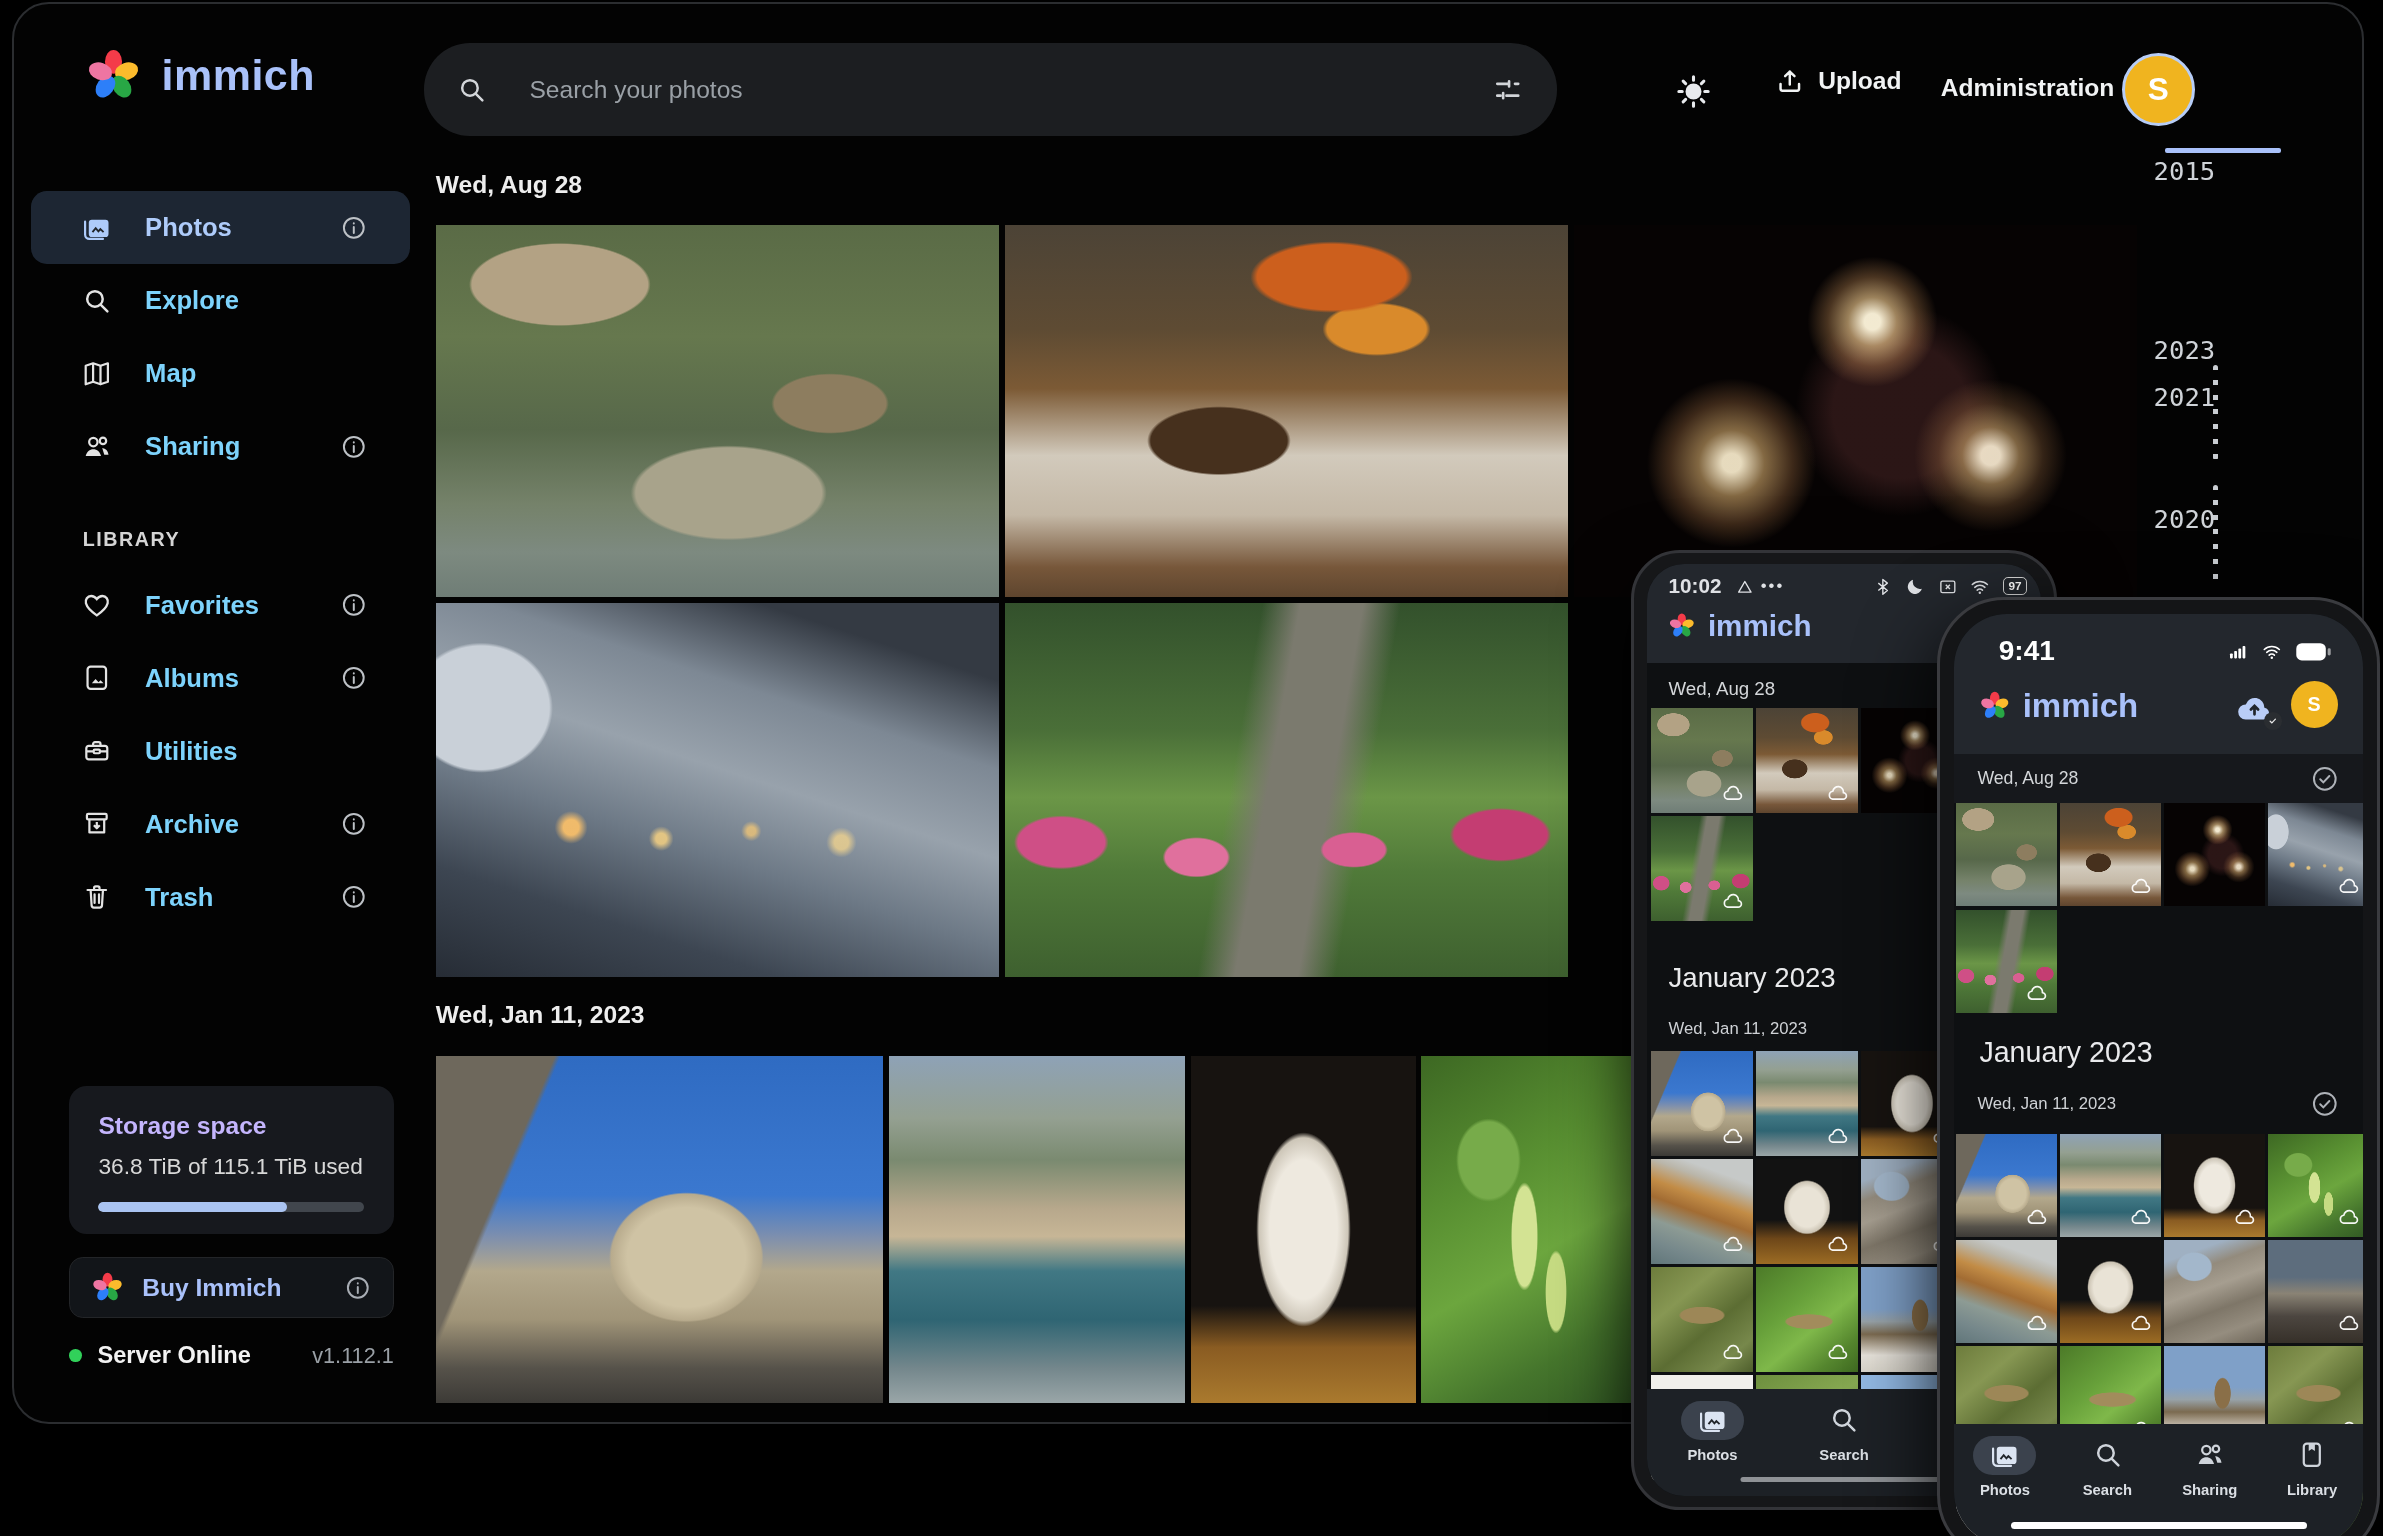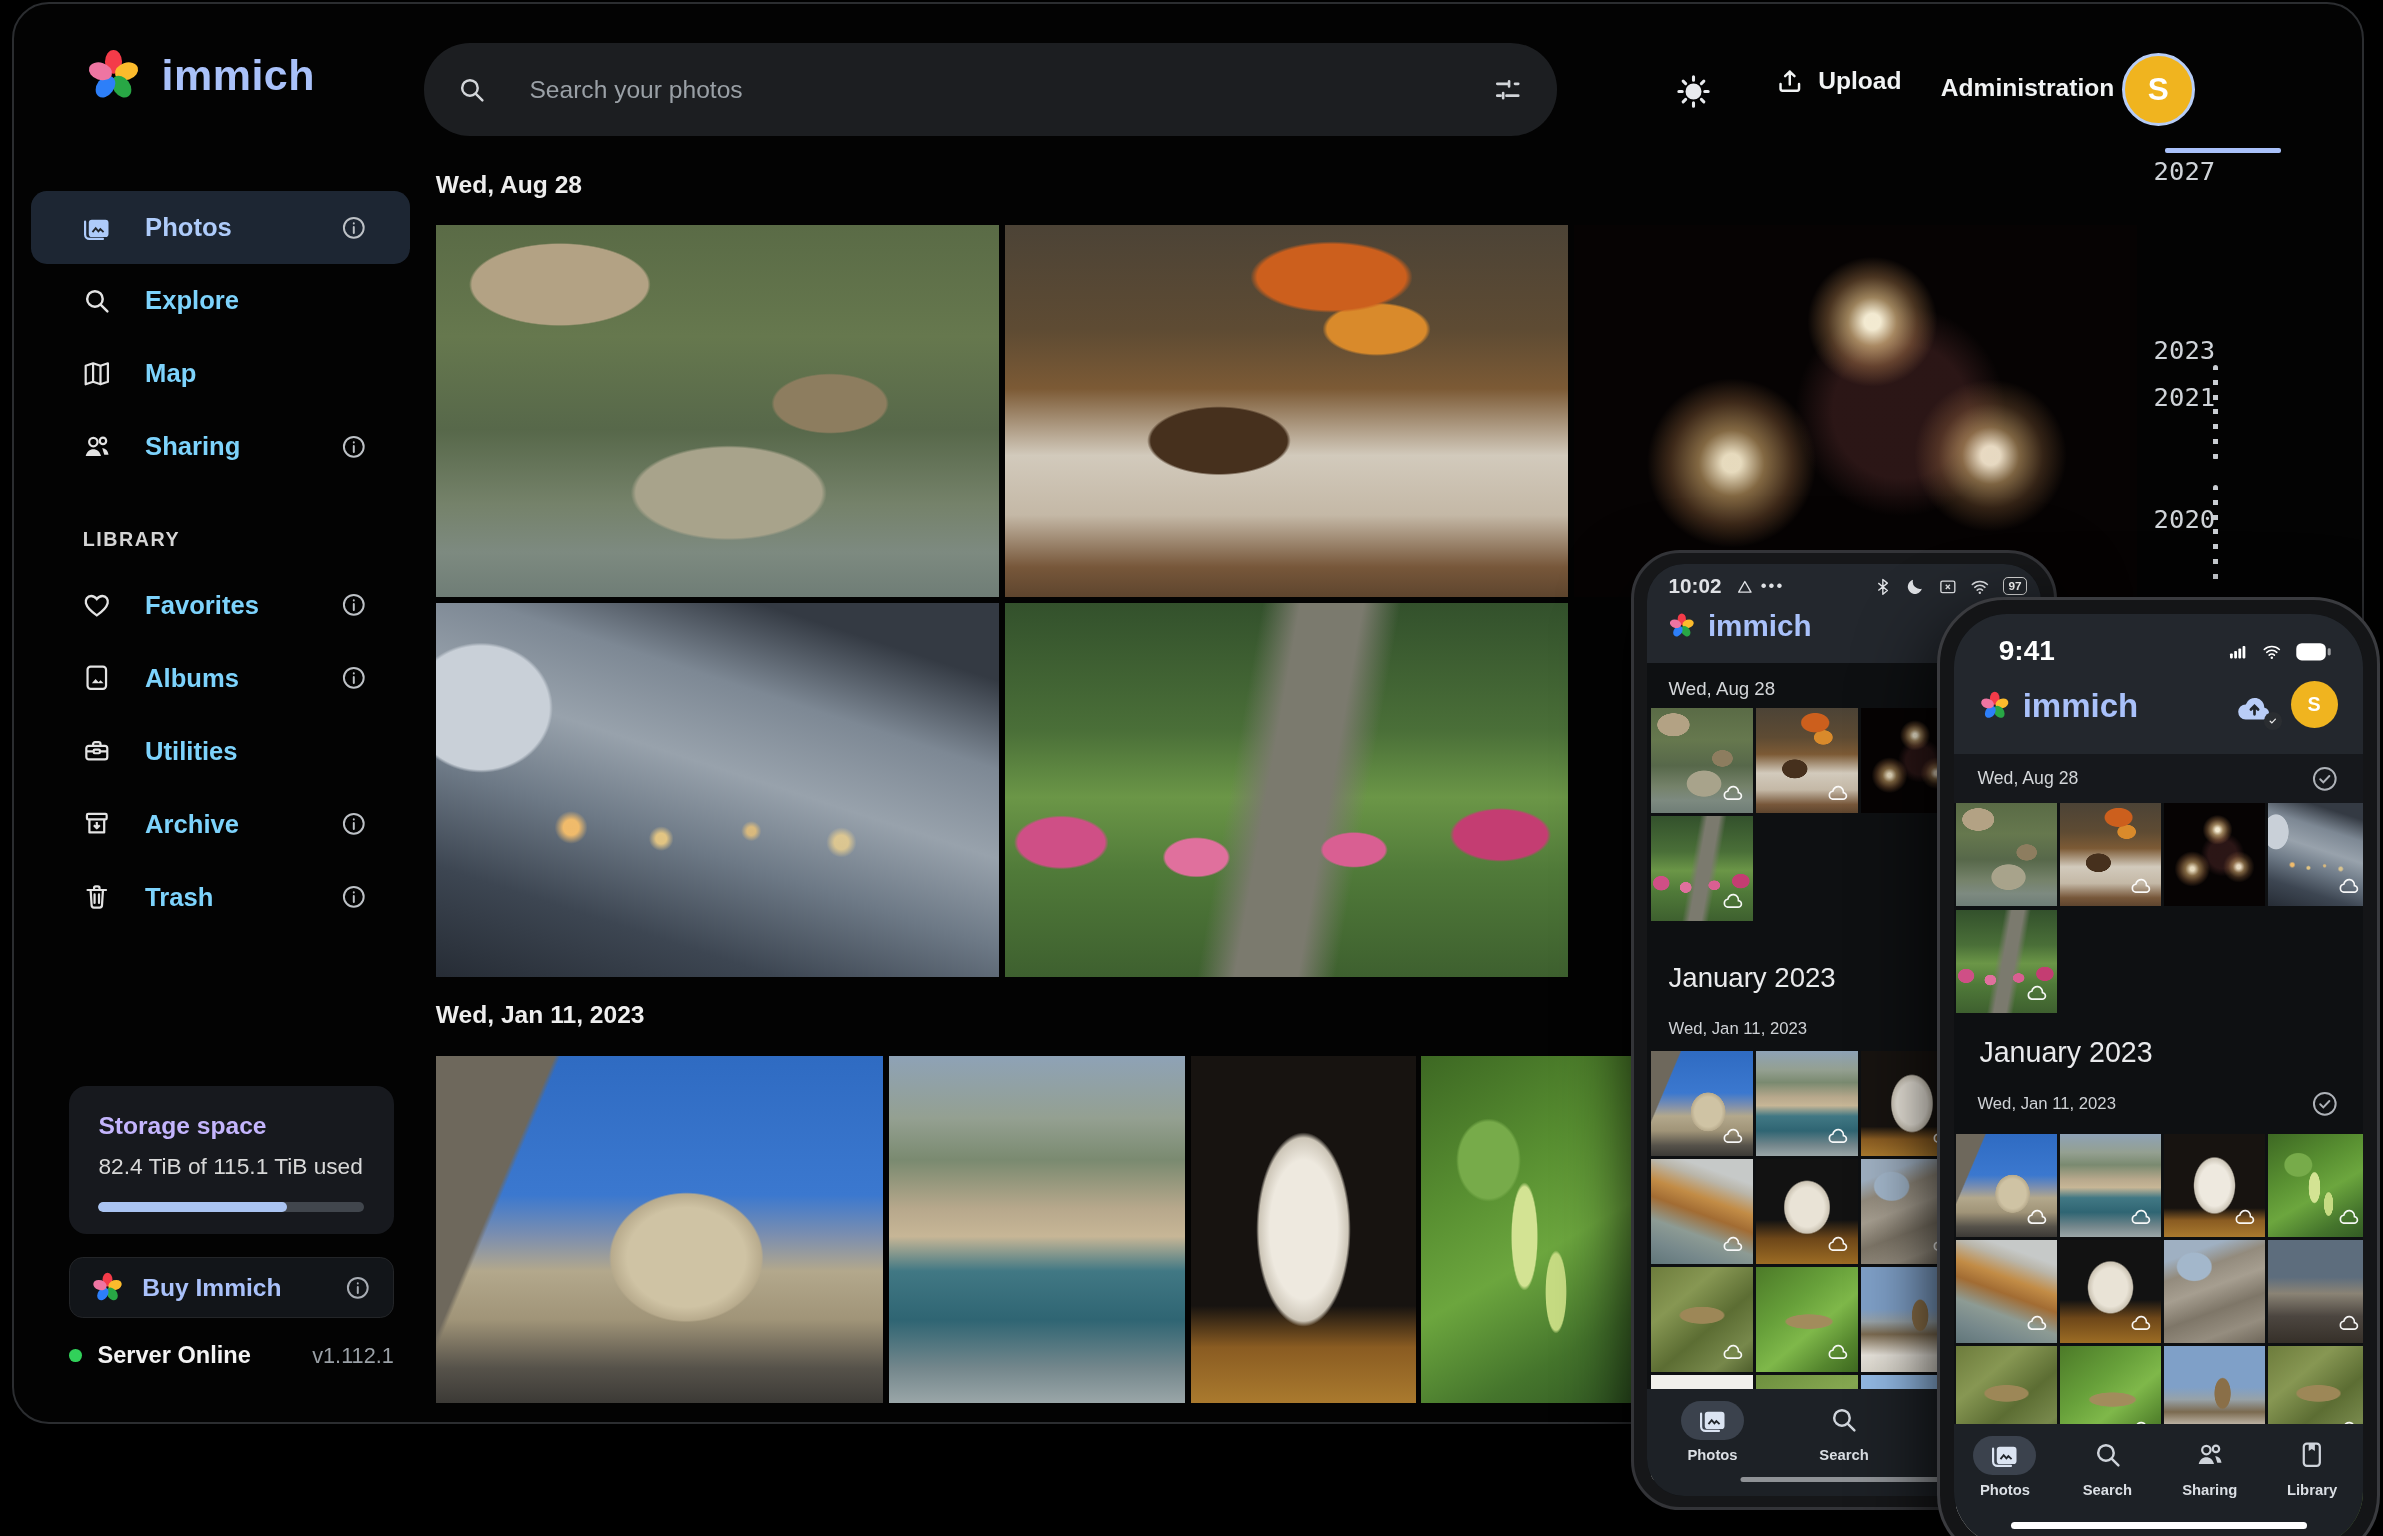--- a/index.html
+++ b/index.html
@@ -389,21 +389,21 @@
               <svg viewBox="0 0 24 24" fill="none" stroke="currentColor" stroke-width="1.7" stroke-linecap="round">
                 <circle cx="12" cy="12" r="8.6"></circle>
                 <path d="M12 8.1v.2M12 11.2v5.4"></path>
               </svg>
             </span>
           </li>
         </ul>
 
       <div class="storage-card">
         <div class="st-title">Storage space</div>
-        <div class="st-usage">82.4 TiB of 115.1 TiB used</div>
+        <div class="st-usage">36.8 TiB of 115.1 TiB used</div>
         <div class="st-track">
           <div class="st-fill" id="st-fill" style="width: 71%;"></div>
         </div>
       </div>
 
       <button class="buy-btn">
         <span class="flower">
             <svg viewBox="0 0 48 48">
               <ellipse cx="24" cy="12.5" rx="7.2" ry="10" fill="#f43b49" transform="rotate(0 24 24)"></ellipse>
               <ellipse cx="24" cy="12.5" rx="7.2" ry="10" fill="#fcbb2c" transform="rotate(72 24 24)"></ellipse>
@@ -444,21 +444,21 @@
           <div class="tile ph-fortress" style="width: 447px;"></div>
           <div class="tile ph-fortress-sea" style="width: 296px;"></div>
           <div class="tile ph-marble-bust" style="width: 225px;"></div>
           <div class="tile ph-green-fruit" style="width: 225px;"></div>
         </div>
     </main>
 
     <div class="scrubber">
       <div class="scrub-line"></div>
       <div id="scrub-years">
-          <span class="year y0">2027</span>
+          <span class="year y0">2015</span>
           <span class="year y1">2023</span>
           <span class="year y2">2021</span>
           <span class="year y3">2020</span>
         </div>
       <div class="dotseg seg-a"></div>
       <div class="dotseg seg-b"></div>
       <div class="dotseg seg-c"></div>
     </div>
   </div>
 

